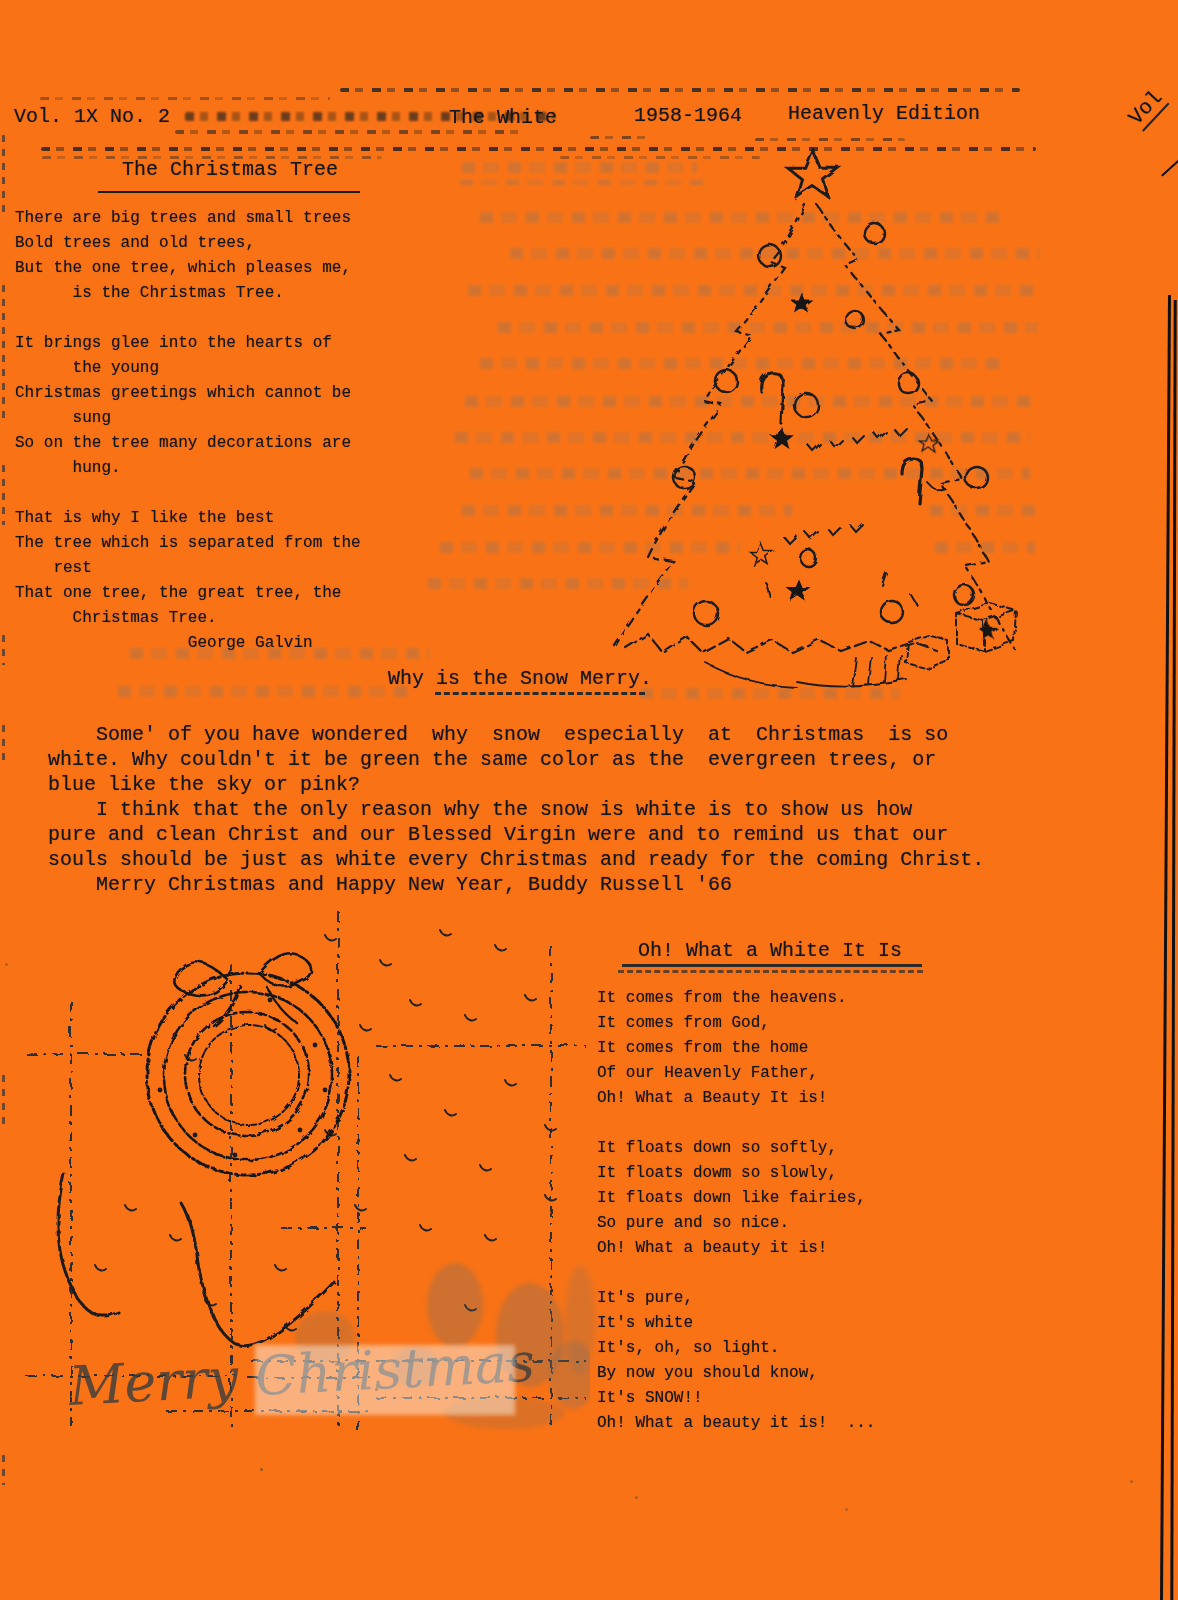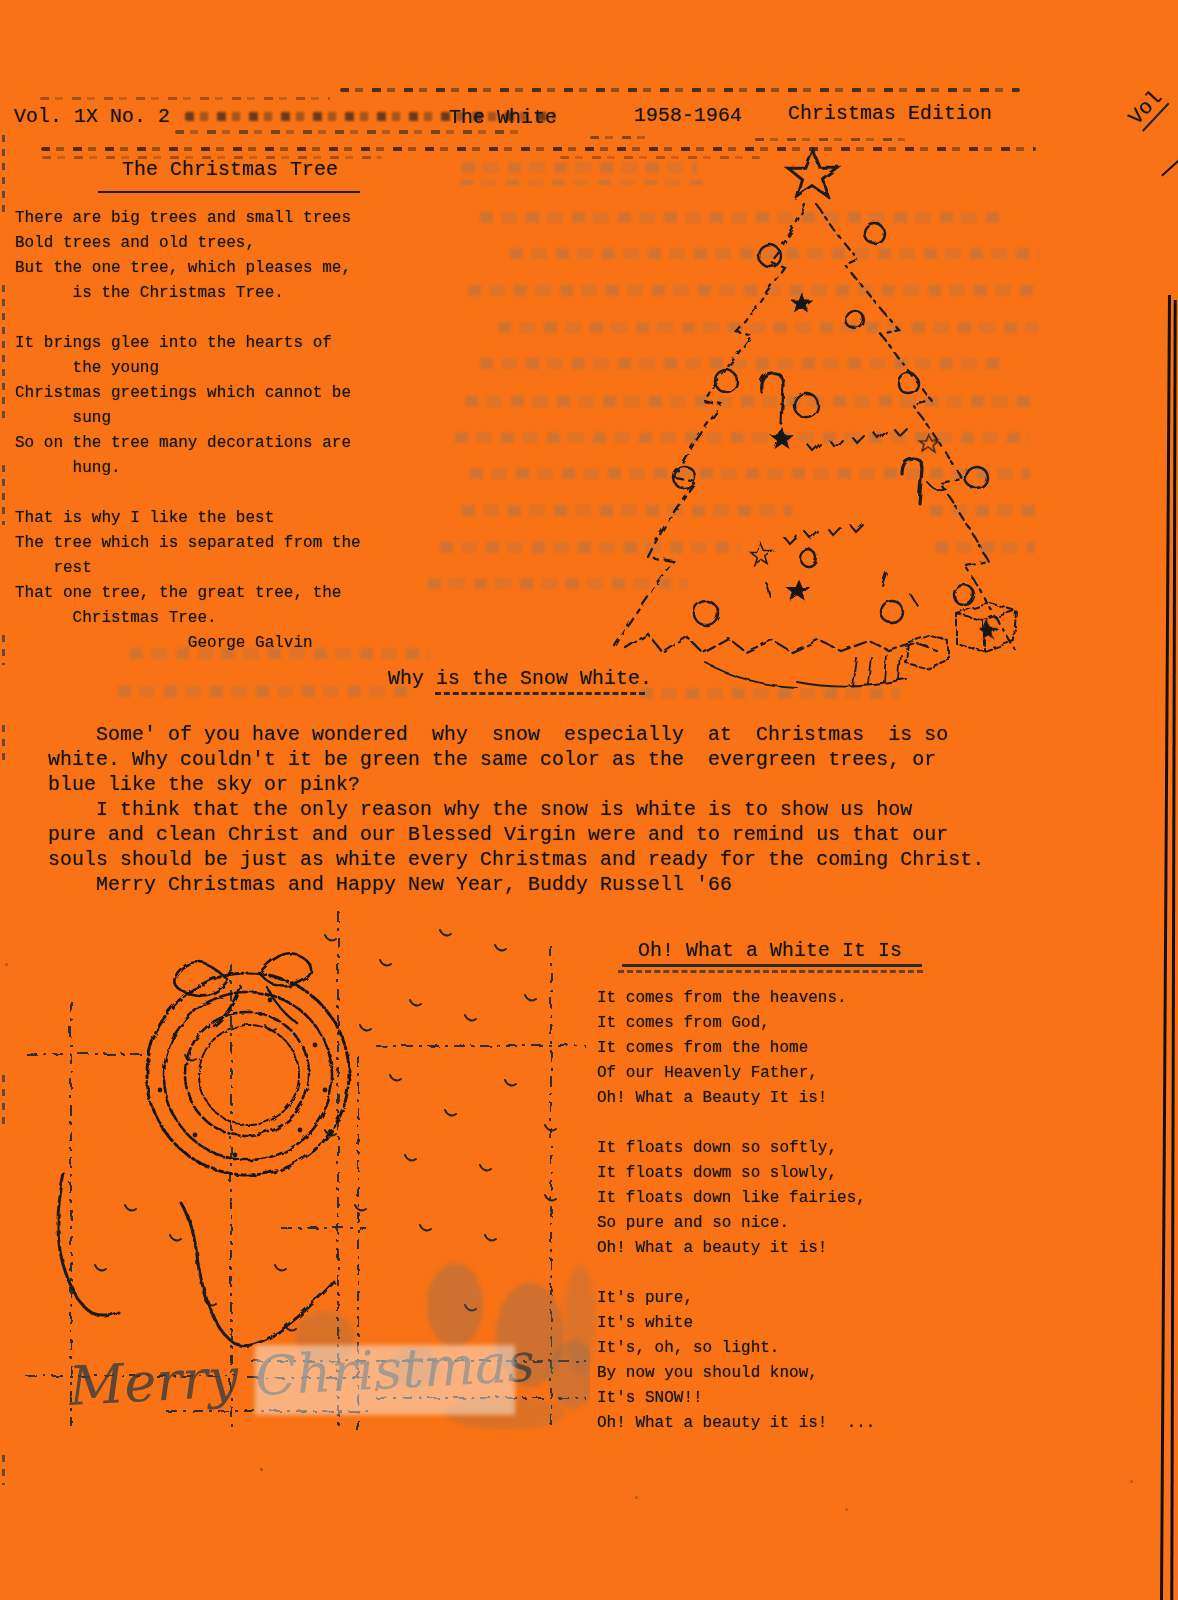--- a/index.html
+++ b/index.html
@@ -68,21 +68,21 @@
   <div class="mdash" style="left:2px;top:1075px;height:50px;"></div>
   <div class="mdash" style="left:2px;top:1455px;height:30px;"></div>
 
   <div class="edge" style="left:1164px;top:295px;width:3px;height:1305px;transform:rotate(.35deg);"></div>
   <div class="edge" style="left:1172px;top:300px;width:3px;height:1300px;transform:rotate(.15deg);"></div>
   <div class="edge" style="left:1157px;top:162px;width:38px;height:2px;transform:rotate(-42deg);"></div>
 
   <div class="tw" style="left:14px;top:104px;">Vol. 1X No. 2</div>
   <div class="tw" style="left:449px;top:105px;">The White</div>
   <div class="tw" style="left:634px;top:103px;">1958-1964</div>
-  <div class="tw" style="left:788px;top:101px;">Christmas Edition</div>
+  <div class="tw" style="left:788px;top:101px;">Heavenly Edition</div>
   <div class="corner-vol">Vol</div>
 
   <div class="tw" style="left:122px;top:157px;">The Christmas Tree</div>
   <div class="u-solid" style="left:98px;top:191px;width:262px;"></div>
   <div class="tw tw19" style="left:15px;top:206px;"><div class="line">There are big trees and small trees</div><div class="line">Bold trees and old trees,</div><div class="line">But the one tree, which pleases me,</div><div class="line">      is the Christmas Tree.</div><div class="line"></div><div class="line">It brings glee into the hearts of</div><div class="line">      the young</div><div class="line">Christmas greetings which cannot be</div><div class="line">      sung</div><div class="line">So on the tree many decorations are</div><div class="line">      hung.</div><div class="line"></div><div class="line">That is why I like the best</div><div class="line">The tree which is separated from the</div><div class="line">    rest</div><div class="line">That one tree, the great tree, the</div><div class="line">      Christmas Tree.</div><div class="line">                  George Galvin</div></div>
 
   <svg style="left:555px;top:142px;" width="475" height="552" viewBox="0 0 475 552">
     <defs>
       <path id="star5" d="M0 -12 L3.5 -3.7 12 -3.7 5 1.8 7.4 10 0 5 -7.4 10 -5 1.8 -12 -3.7 -3.5 -3.7 Z"></path>
       <filter id="wob">
@@ -127,21 +127,21 @@
       <use href="#star5" transform="translate(225,295) scale(1)"></use>
       <use href="#star5" transform="translate(242,448) scale(1.05)"></use>
       <use href="#star5" transform="translate(432,488) scale(.85)"></use>
     </g>
     <g fill="none" stroke="#1c1c1c" stroke-width="1.6" filter="url(#wob)">
       <use href="#star5" transform="translate(205,412) scale(.95)"></use>
       <use href="#star5" transform="translate(372,300) scale(.8)"></use>
     </g>
   </svg>
 
-  <div class="tw" style="left:388px;top:666px;">Why is the Snow White.</div>
+  <div class="tw" style="left:388px;top:666px;">Why is the Snow Merry.</div>
   <div class="u-dash" style="left:435px;top:692px;width:210px;"></div>
   <div class="tw" style="left:48px;top:722px;"><div class="line">    Some' of you have wondered  why  snow  especially  at  Christmas  is so</div><div class="line">white. Why couldn't it be green the same color as the  evergreen trees, or</div><div class="line">blue like the sky or pink?</div><div class="line">    I think that the only reason why the snow is white is to show us how</div><div class="line">pure and clean Christ and our Blessed Virgin were and to remind us that our</div><div class="line">souls should be just as white every Christmas and ready for the coming Christ.</div><div class="line">    Merry Christmas and Happy New Year, Buddy Russell '66</div></div>
 
   <div class="tw" style="left:638px;top:938px;">Oh! What a White It Is</div>
   <div class="u-dash" style="left:622px;top:964px;width:300px;border-bottom-style:solid;"></div>
   <div class="u-dash" style="left:618px;top:970px;width:305px;opacity:.7;"></div>
   <div class="tw tw19" style="left:597px;top:986px;"><div class="line">It comes from the heavens.</div><div class="line">It comes from God,</div><div class="line">It comes from the home</div><div class="line">Of our Heavenly Father,</div><div class="line">Oh! What a Beauty It is!</div><div class="line"></div><div class="line">It floats down so softly,</div><div class="line">It floats dowm so slowly,</div><div class="line">It floats down like fairies,</div><div class="line">So pure and so nice.</div><div class="line">Oh! What a beauty it is!</div><div class="line"></div><div class="line">It's pure,</div><div class="line">It's white</div><div class="line">It's, oh, so light.</div><div class="line">By now you should know,</div><div class="line">It's SNOW!!</div><div class="line">Oh! What a beauty it is!  ...</div></div>
 
   <svg style="left:25px;top:905px;" width="565" height="545" viewBox="0 0 565 545">
     <defs>

